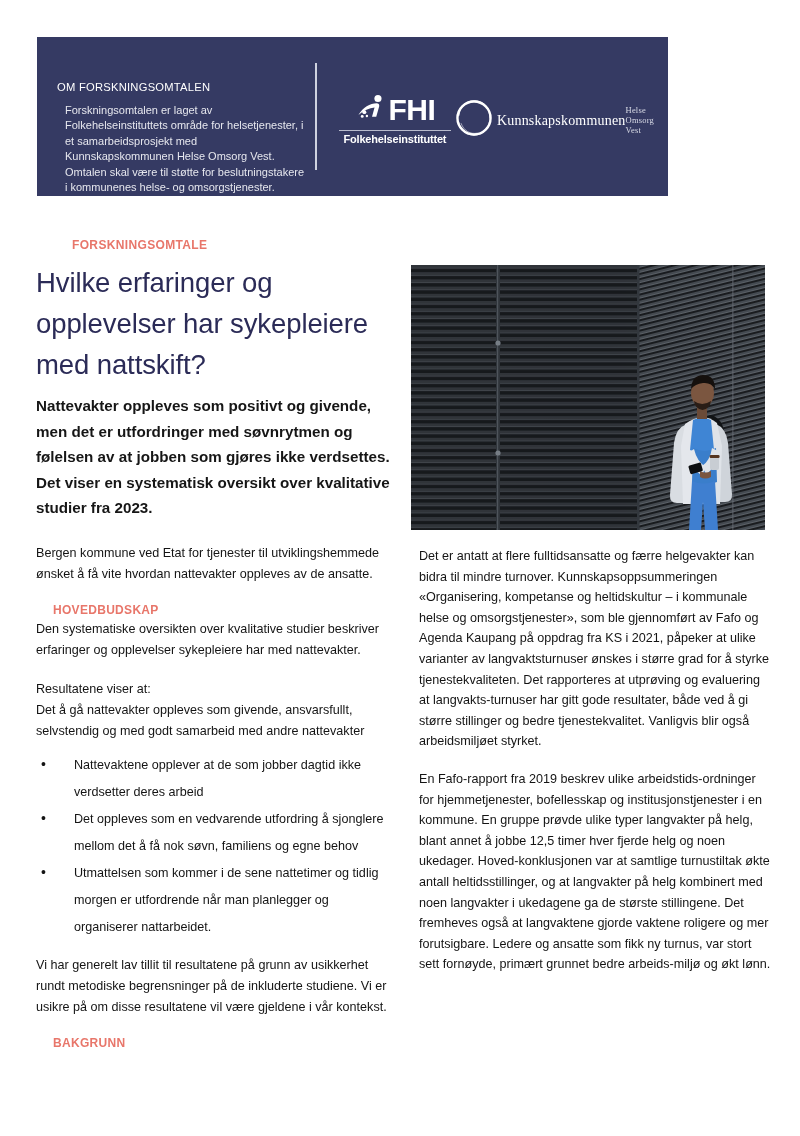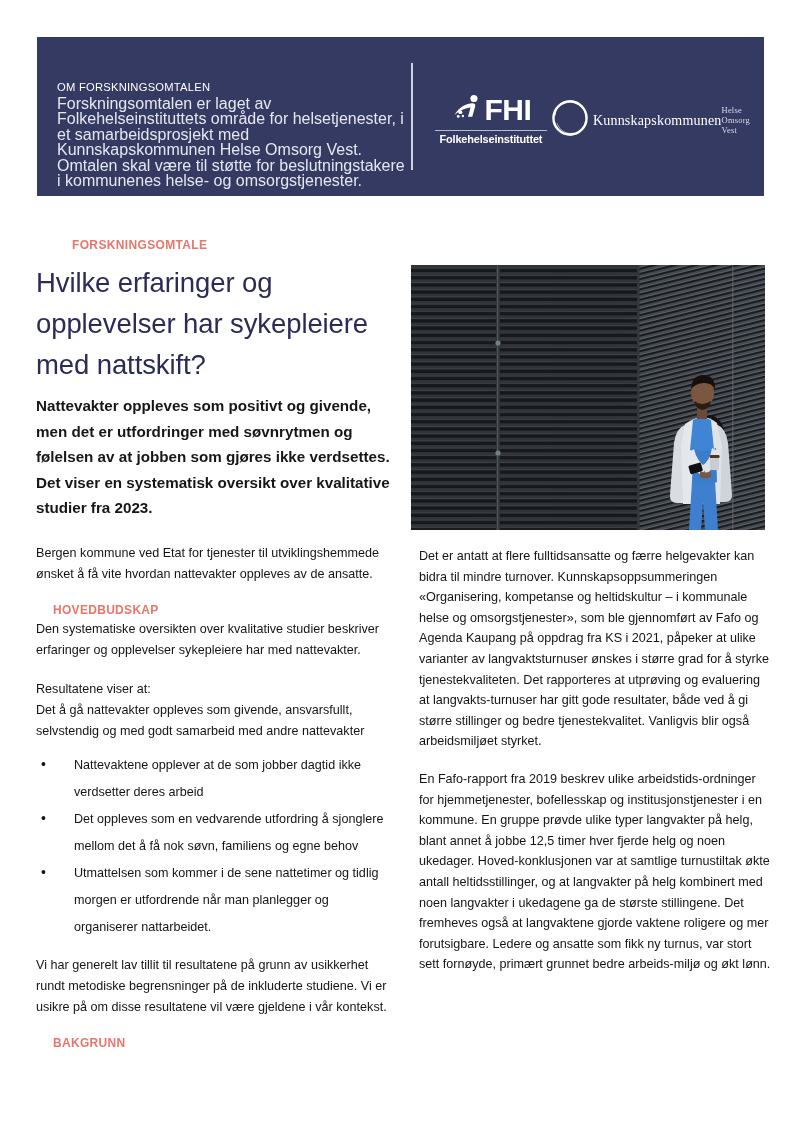--- a/index.html
+++ b/index.html
@@ -15,21 +15,21 @@
     color: #111111;
     overflow: hidden;
     position: relative;
   }
 
   
   .banner {
     position: absolute;
     left: 37px;
     top: 37px;
-    width: 727px;
+    width: 631px;
     height: 159px;
     background: #353A63;
     box-sizing: border-box;
     display: flex;
     align-items: stretch;
   }
   .banner-text-col {
     width: 420px;
     padding: 42px 0 0 20px;
     box-sizing: border-box;
@@ -37,23 +37,23 @@
   .banner-title {
     color: #ffffff;
     font-size: 11.2px;
     letter-spacing: 0.25px;
     line-height: 16px;
     margin: 0 0 1px 0;
     font-weight: 400;
   }
   .banner-body {
     color: #E6E7EE;
-    font-size: 16px;
+    font-size: 11px;
     line-height: 15.4px;
-    margin: 0;
+    margin: 8px;
     font-weight: 400;
   }
   .banner-divider {
     width: 2px;
     background: #cfd2e0;
     margin: 26px 0 26px 0;
     flex: 0 0 2px;
   }
   .banner-logos {
     flex: 1;

